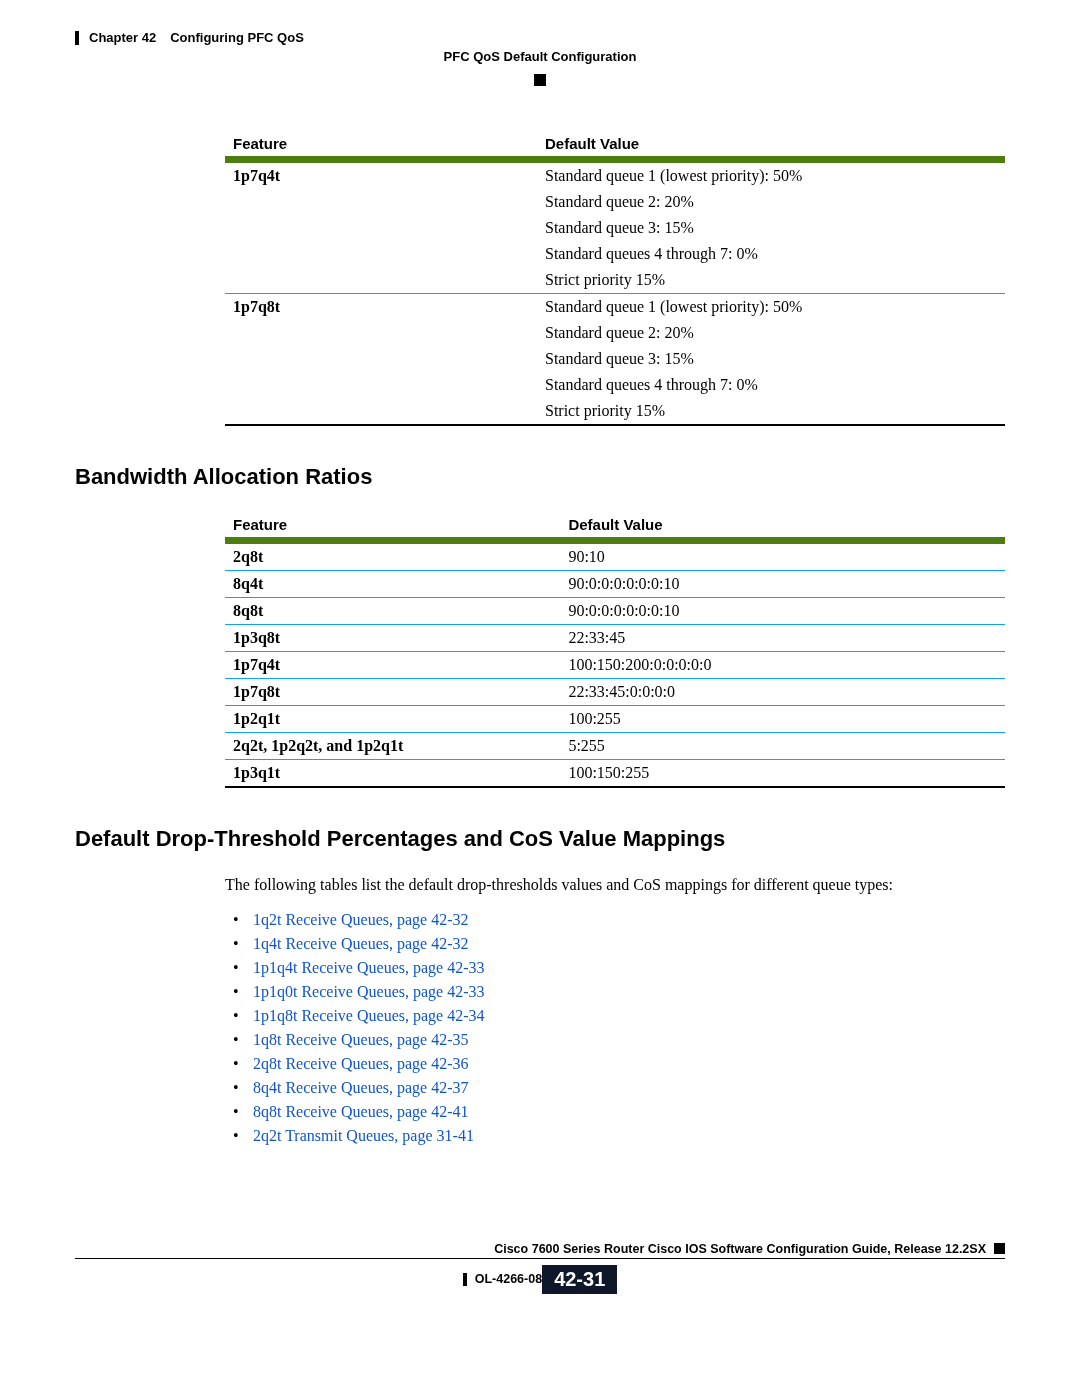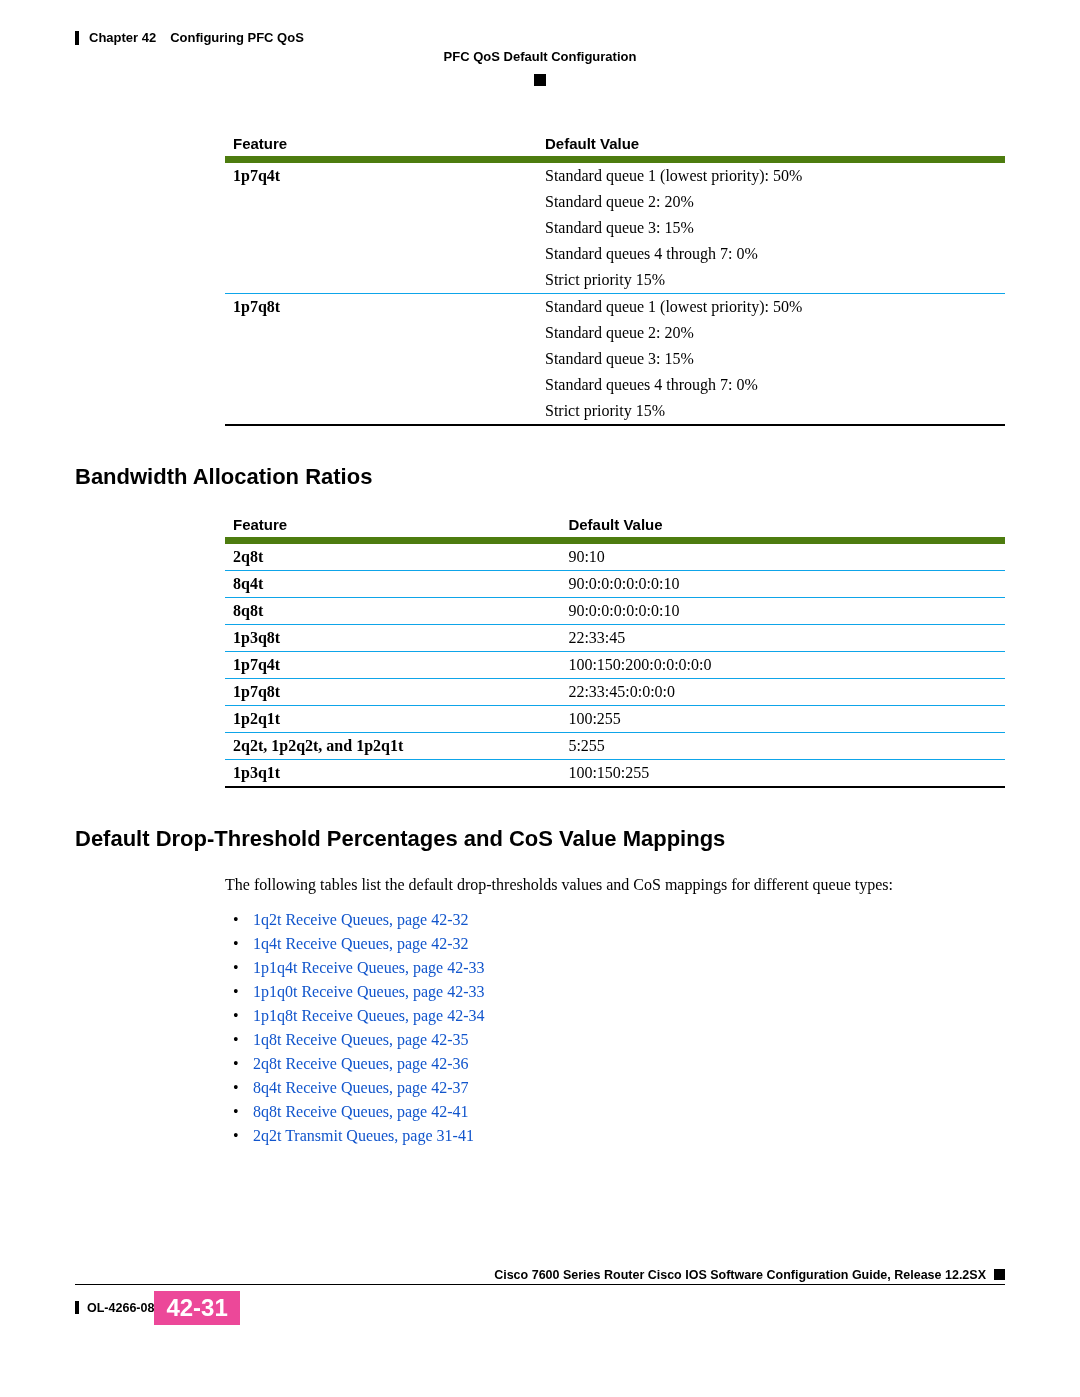--- a/index.html
+++ b/index.html
@@ -97,55 +97,55 @@
     position: absolute;
     left: -20px;
     color: #000;
   }
   ul.links a {
     color: #1155cc;
     text-decoration: none;
   }
 
   .footer {
-    margin-top: 120px;
+    margin-top: 94px;
     border-collapse: collapse;
     width: 100%;
   }
   .footer-line1 {
     text-align: right;
     font-family: Arial, Helvetica, sans-serif;
     font-size: 12.5px;
     font-weight: bold;
     border-bottom: 1.5px solid #000;
     padding-bottom: 2px;
     display:flex;
     align-items:center;
     justify-content:flex-end;
     gap:8px;
   }
   .footer-line1 .sq { width:11px; height:11px; background:#000; }
   .footer-line2 {
     display: flex;
-    justify-content: flex-start;
+    justify-content: center;
     align-items: center;
     padding-top: 6px;
   }
   .footer-line2 .left {
     font-family: Arial, Helvetica, sans-serif;
     font-size: 12.5px;
     font-weight: bold;
     display:flex; align-items:center; gap:8px;
   }
   .footer-line2 .left .bar { width:4px; height:13px; background:#000; }
   .footer-line2 .pg {
     font-family: Arial, Helvetica, sans-serif;
-    font-size: 24px;
-    font-weight: bold;
-    background: #ec4899;
+    font-size: 20px;
+    font-weight: bold;
+    background: #0f172a;
     color: #fff;
     padding: 3px 12px;
   }
 </style>
 </head>
 <body>
 
 <div class="page">
 
   <div class="hdr">

